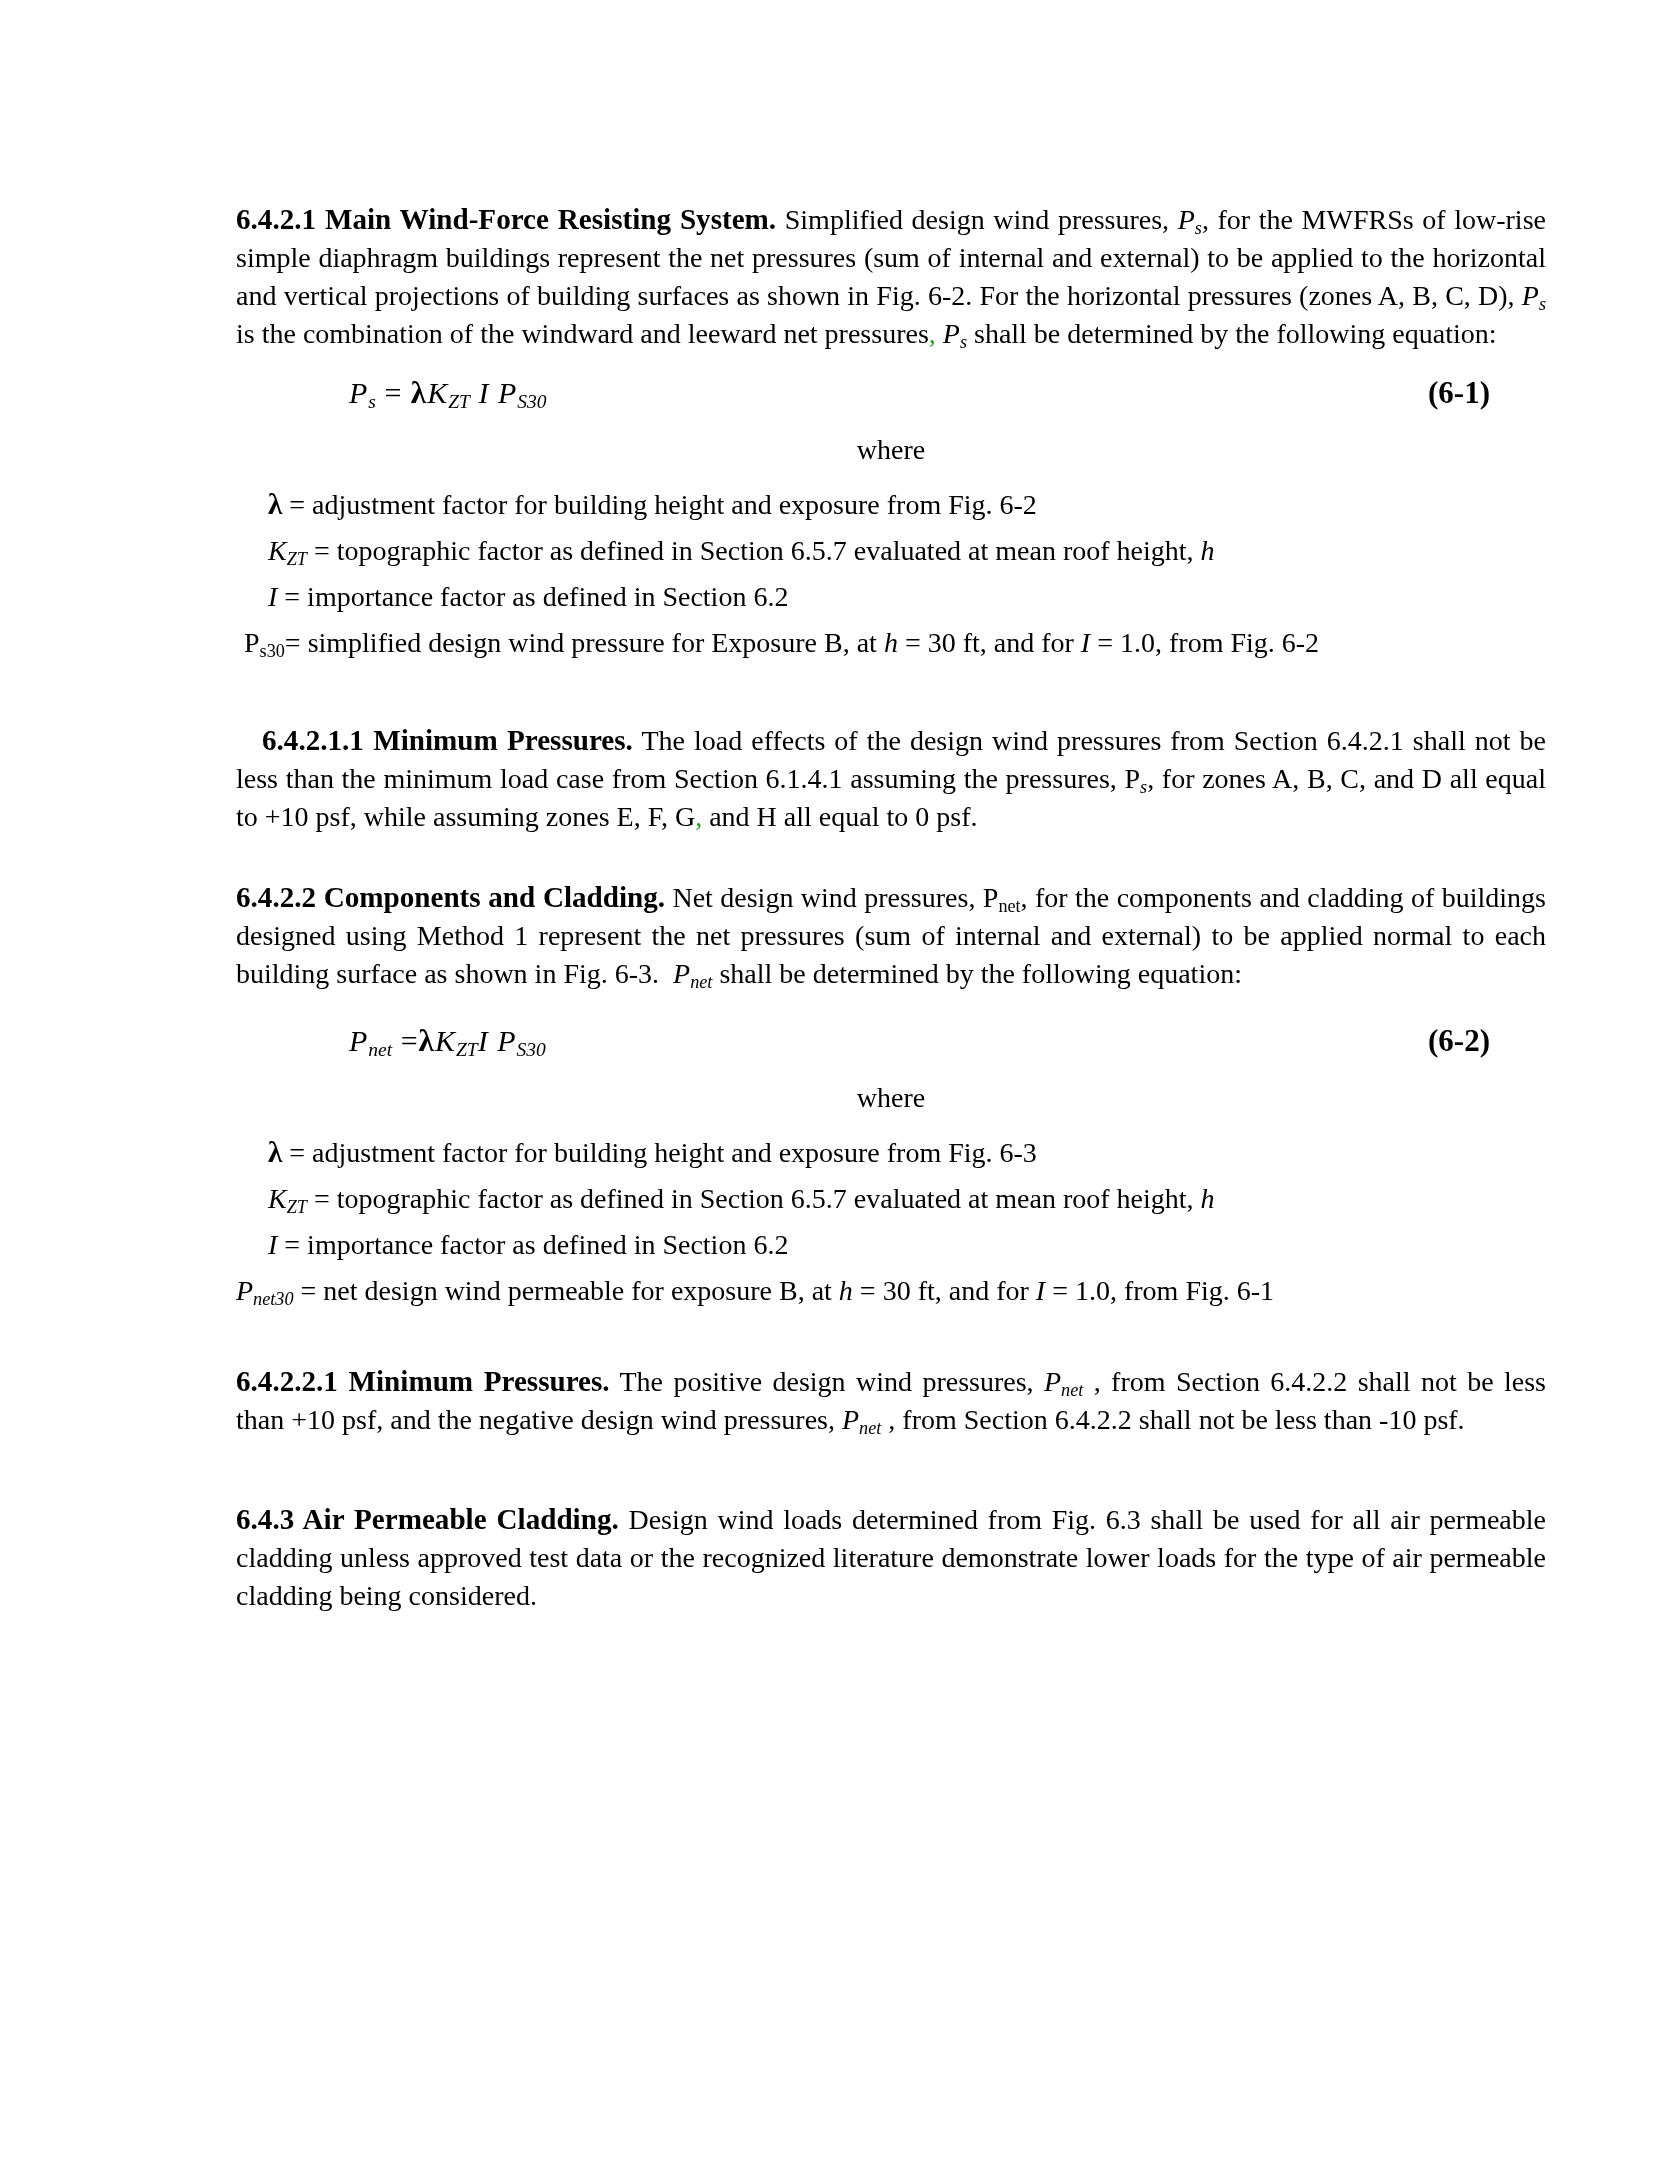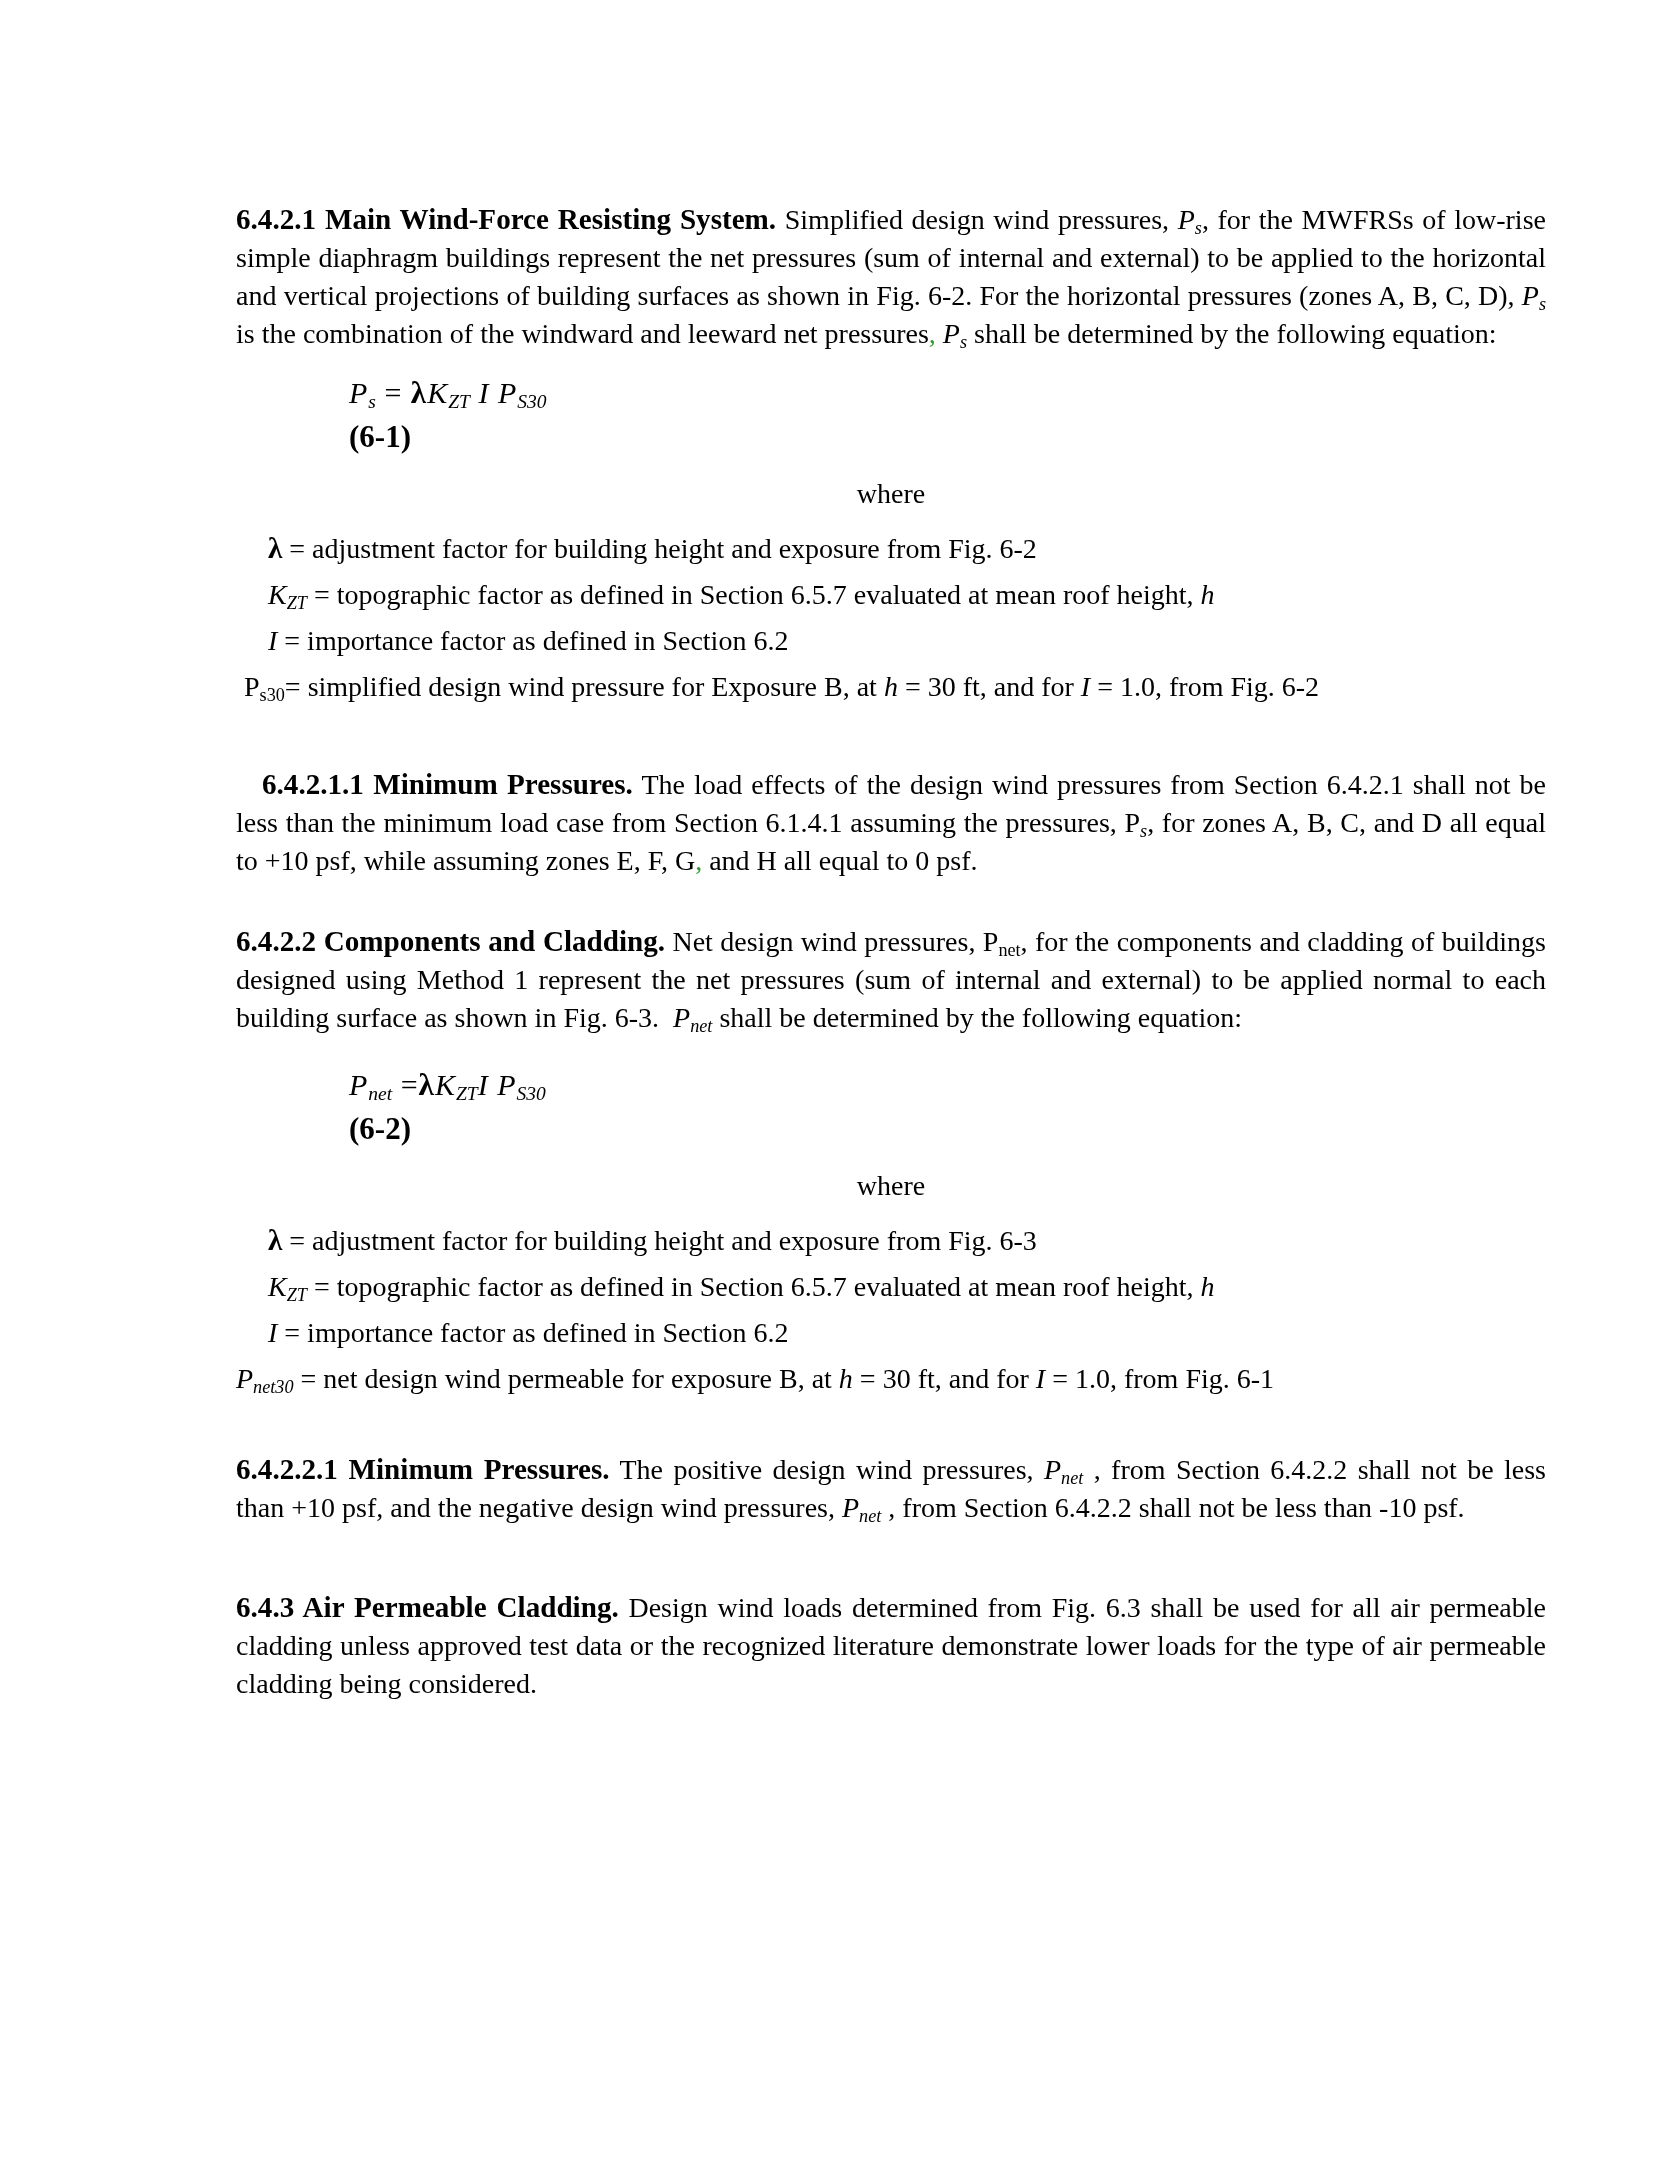--- a/index.html
+++ b/index.html
@@ -20,21 +20,20 @@
   .s-b{font-weight:700;font-size:1.04em;}
   .s-i{font-style:italic;}
   .s-g{color:var(--green,#339933);}
   .s-sub{font-size:0.65em;vertical-align:-0.28em;line-height:0;letter-spacing:0;}
   .s-isub{font-style:italic;font-size:0.65em;vertical-align:-0.28em;line-height:0;letter-spacing:0;}
   .eqrow{
     display:flex;justify-content:space-between;align-items:baseline;
     padding-left:113px;padding-right:56px;
     margin-top:18px;margin-bottom:14px;
     text-align:left;
-    flex-direction:column;
   }
   .eq{font-size:30px;line-height:44px;letter-spacing:1px;}
   .eqnum{font-size:31px;line-height:44px;font-weight:bold;}
   .where{margin-top:16px;text-align:center;}
   .defs{margin-top:16px;}
   .def{text-align:left;line-height:38px;margin-top:8px;}
   .def-ind{padding-left:32px;}
   .def-ind-sm{padding-left:8px;}
   .def:first-child{margin-top:10px;}
   .gap-sec1{margin-top:59px;}

